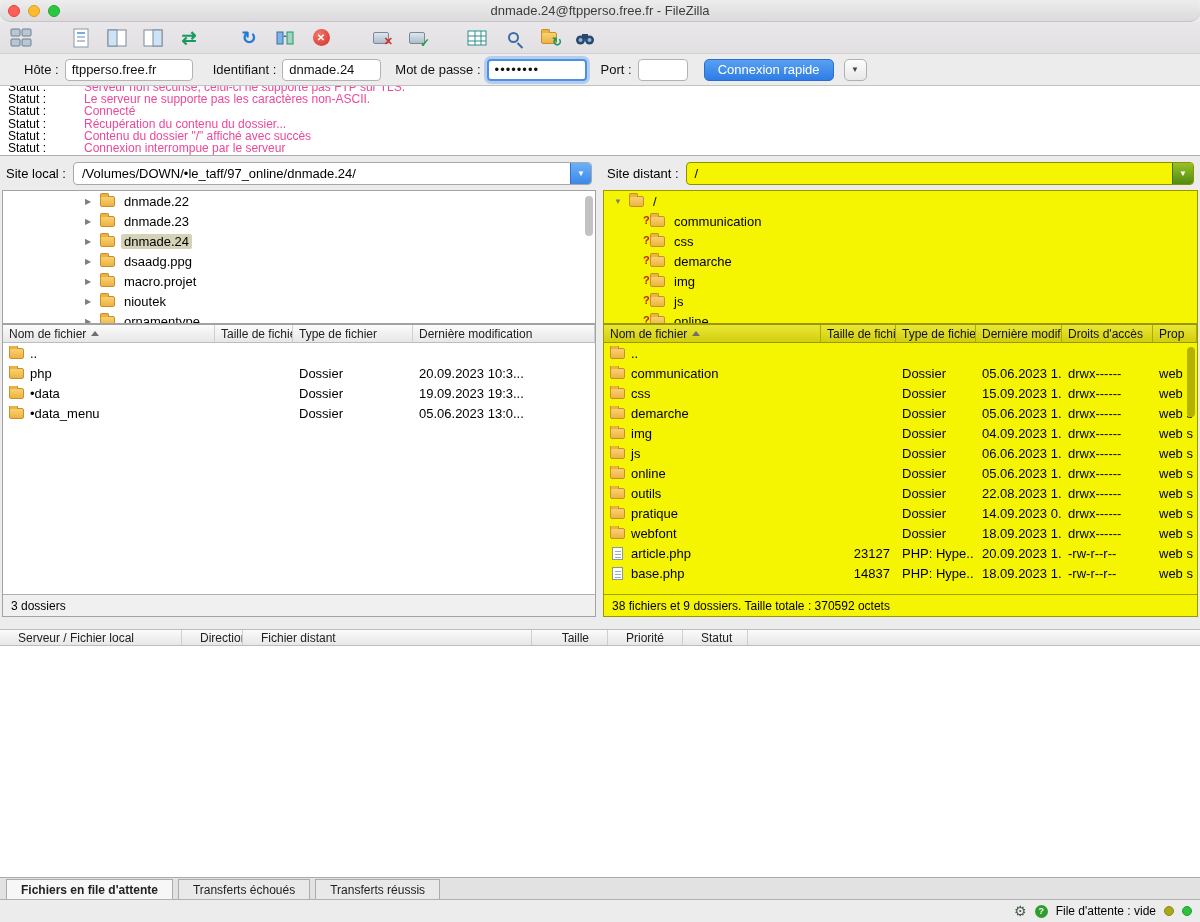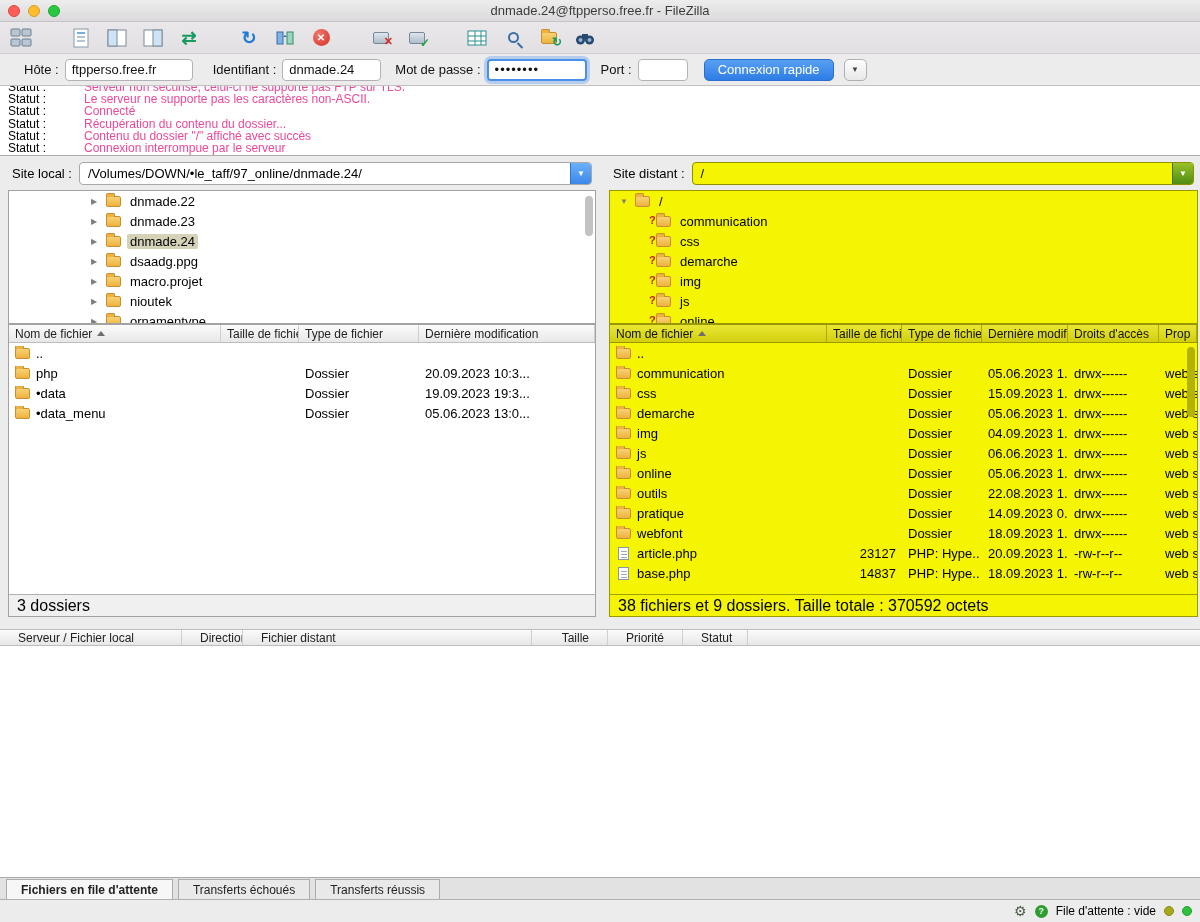--- a/index.html
+++ b/index.html
@@ -1,21 +1,21 @@
 <!DOCTYPE html>
 <html><head>
 <meta charset="utf-8">
 <style>
   * { box-sizing: border-box; margin: 0; padding: 0; }
   html,body { width:1200px; height:922px; }
   body { font-family:"Liberation Sans", sans-serif; background:#ececec; overflow:hidden; }
   .window { width:1200px; height:922px; display:flex; flex-direction:column; background:#ececec; }
 
   
-  .titlebar { height:22px; background:linear-gradient(#ededed,#dcdadc); border-bottom:1px solid #c6c4c6; display:flex; align-items:center; position:relative; flex:none; }
+  .titlebar { height:22px; background:linear-gradient(#ededed,#dcdadc); border-bottom:1px solid #c6c4c6; display:flex; align-items:center; position:relative; flex:none;border-radius:10px; }
   .traffic { display:flex; gap:8px; margin-left:8px; }
   .tl { width:12px; height:12px; border-radius:50%; display:inline-block; }
   .tl.red { background:#ff5f57; border:1px solid #e0443e; }
   .tl.yellow { background:#febc2e; border:1px solid #d89e24; }
   .tl.green { background:#28c840; border:1px solid #1ea832; }
   .title { position:absolute; left:0; right:0; text-align:center; font-size:13px; color:#3c3c3c; }
 
   
   .toolbar { height:32px; flex:none; display:flex; align-items:center; background:linear-gradient(#e9e7e9,#e2e0e2); padding-left:6px; border-bottom:1px solid #d2d0d2; }
   .tgroup { display:flex; align-items:center; gap:6px; margin-right:30px; }
@@ -47,21 +47,21 @@
 
   
   .log { height:70px; flex:none; background:#fff; border-bottom:1px solid #aeaeae; overflow:hidden; padding:2px 8px 0 8px; font-size:12px; }
   .log-inner { margin-top:-7px; }
   .log-row { line-height:12.2px; white-space:nowrap; }
   .log-prefix { display:inline-block; width:76px; color:#000; }
   .log-msg { color:#ec4899; }
 
   
   .panels { height:461px; flex:none; display:flex; }
-  .panel { display:flex; flex-direction:column;padding-left:6px; }
+  .panel { display:flex; flex-direction:column; }
   .panel.local { width:598px; }
   .vsplit { width:3px; background:#ececec; flex:none; }
   .panel.remote { flex:1; }
 
   .pathbar { height:34px; flex:none; display:flex; align-items:center; padding:0 6px; gap:7px; }
   .plabel { font-size:13px; white-space:nowrap; }
   .combo { flex:1; height:23px; display:flex; align-items:center; border:1px solid #a8a8a8; border-radius:4px; background:#fff; overflow:hidden; }
   .combo-text { flex:1; padding:0 8px; font-size:13px; white-space:nowrap; overflow:hidden; }
   .combo-btn { width:21px; height:23px; flex:none; display:flex; align-items:center; justify-content:center; color:#fff; font-size:8px; background:linear-gradient(#6db3fa,#3a86e8); border-left:1px solid #2e73d4; }
   .combo.yellow { background:#f5f502; border-color:#8f8f00; }
@@ -94,21 +94,21 @@
   .list.yellow .list-header { background:linear-gradient(#e9e732,#d2cf10); border-bottom-color:#9a9800; color:#111; }
   .lh-col { padding:0 6px; border-right:1px solid #cfcfcf; display:flex; align-items:center; gap:5px; overflow:hidden; white-space:nowrap; }
   .list.yellow .lh-col { border-right-color:#aeac00; }
   .sort-asc { width:0; height:0; border-left:4px solid transparent; border-right:4px solid transparent; border-bottom:5px solid #6e6e6e; flex:none; }
   .rows { flex:1; overflow:hidden; position:relative; }
   .file-row { height:20px; display:grid; align-items:center; font-size:13px; }
   .cell { padding:0 6px; white-space:nowrap; overflow:hidden; display:flex; align-items:center; }
   .cell.num { justify-content:flex-end; }
   .grid-local { grid-template-columns:212px 78px 120px 1fr; }
   .grid-remote { grid-template-columns:217px 75px 80px 86px 91px 1fr; }
-  .list-footer { height:22px; flex:none; display:flex; align-items:center; padding:0 8px; font-size:16px; background:#f0f0f0; border-top:1px solid #b0b0b0; }
+  .list-footer { height:22px; flex:none; display:flex; align-items:center; padding:0 8px; font-size:12px; background:#f0f0f0; border-top:1px solid #b0b0b0; }
   .list.yellow .list-footer { background:#f5f502; border-top-color:#a0a000; }
 
   
   .hsplit { height:12px; flex:none; background:#ececec; }
   .queue-header { height:17px; flex:none; display:grid; grid-template-columns:182px 61px 289px 76px 75px 65px 1fr; background:linear-gradient(#fbfbfb,#e7e7e7); border-top:1px solid #bdbdbd; border-bottom:1px solid #bdbdbd; font-size:12px; color:#222; }
   .qh-col { padding:0 18px; border-right:1px solid #cfcfcf; display:flex; align-items:center; white-space:nowrap; overflow:hidden; }
   .qh-col.num { justify-content:flex-end; }
   .qh-col.filler { border-right:none; }
   .queue-body { flex:1; background:#fff; }
 

